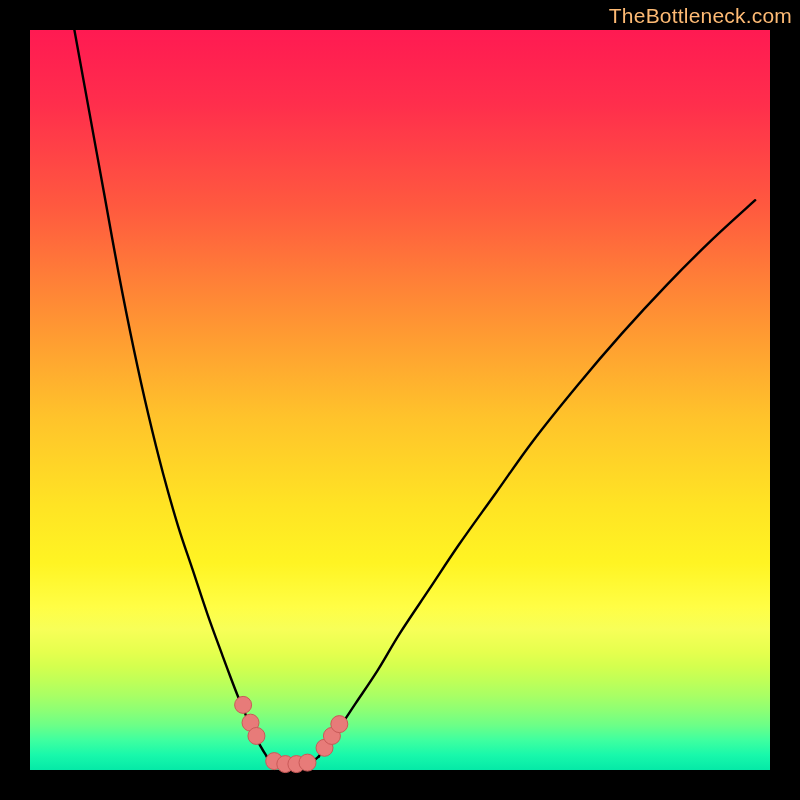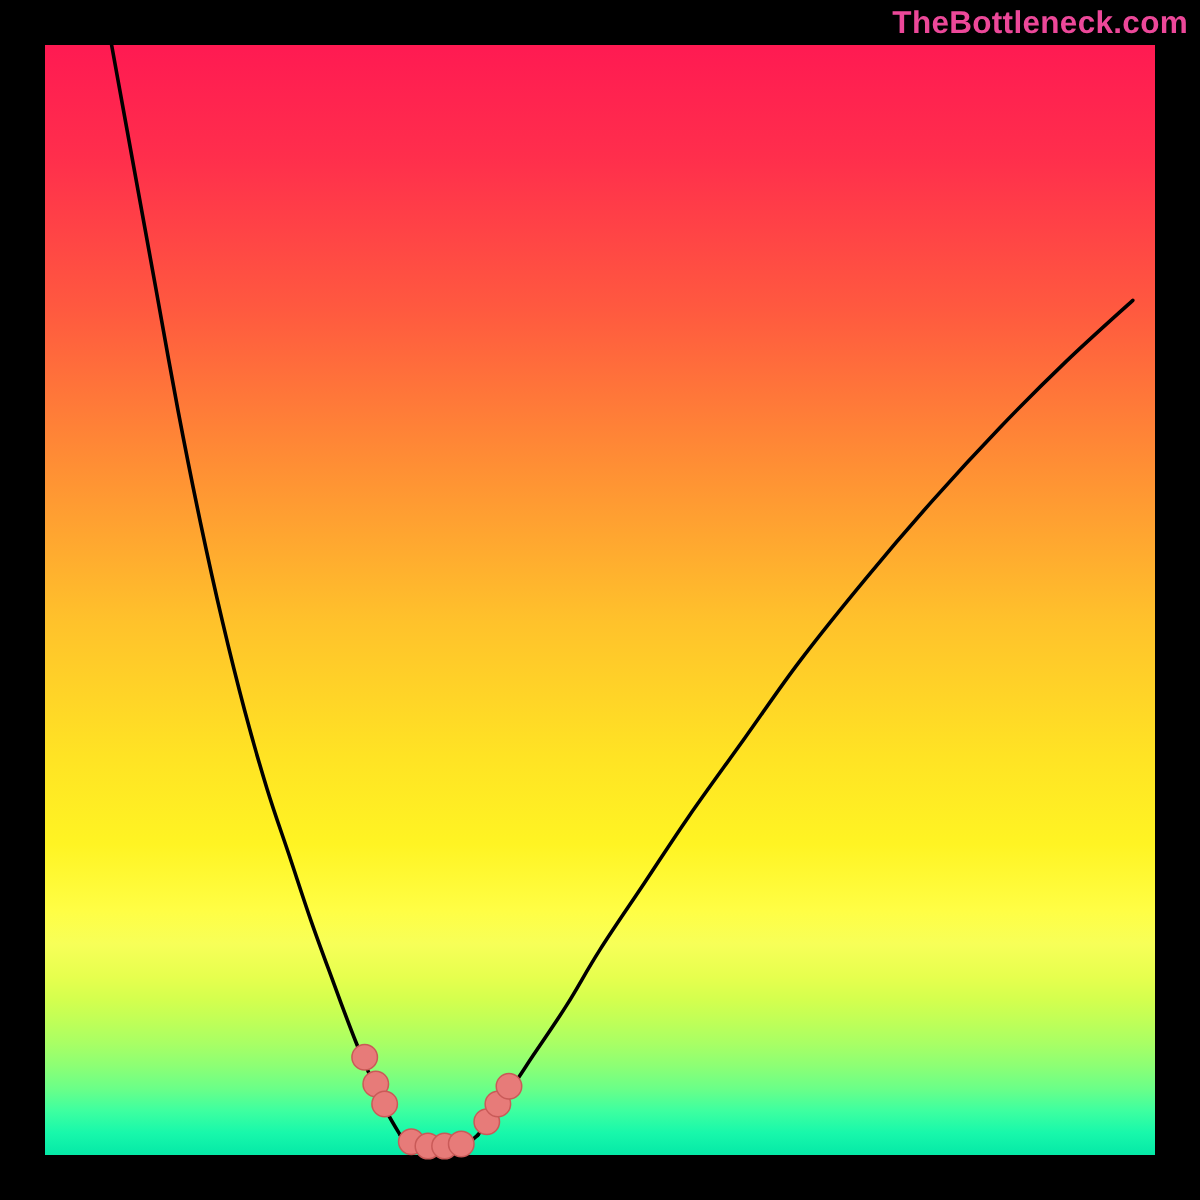--- a/index.html
+++ b/index.html
@@ -45,23 +45,23 @@
       #6bff88 94%,
       #3effa0 96%,
       #18f8ab 98%,
       #05e9a7 100%
     );
   }
   .watermark {
     position: absolute;
     top: 4px;
     right: 8px;
-    color: #ec4899;
+    color: #fdba74;
     font-size: 21px;
-    font-weight: 700;
+    font-weight: 400;
     letter-spacing: 0.2px;
     user-select: none;
   }
   svg.curves {
     position: absolute;
     left: 30px;
     top: 30px;
     width: 740px;
     height: 740px;
     overflow: visible;

